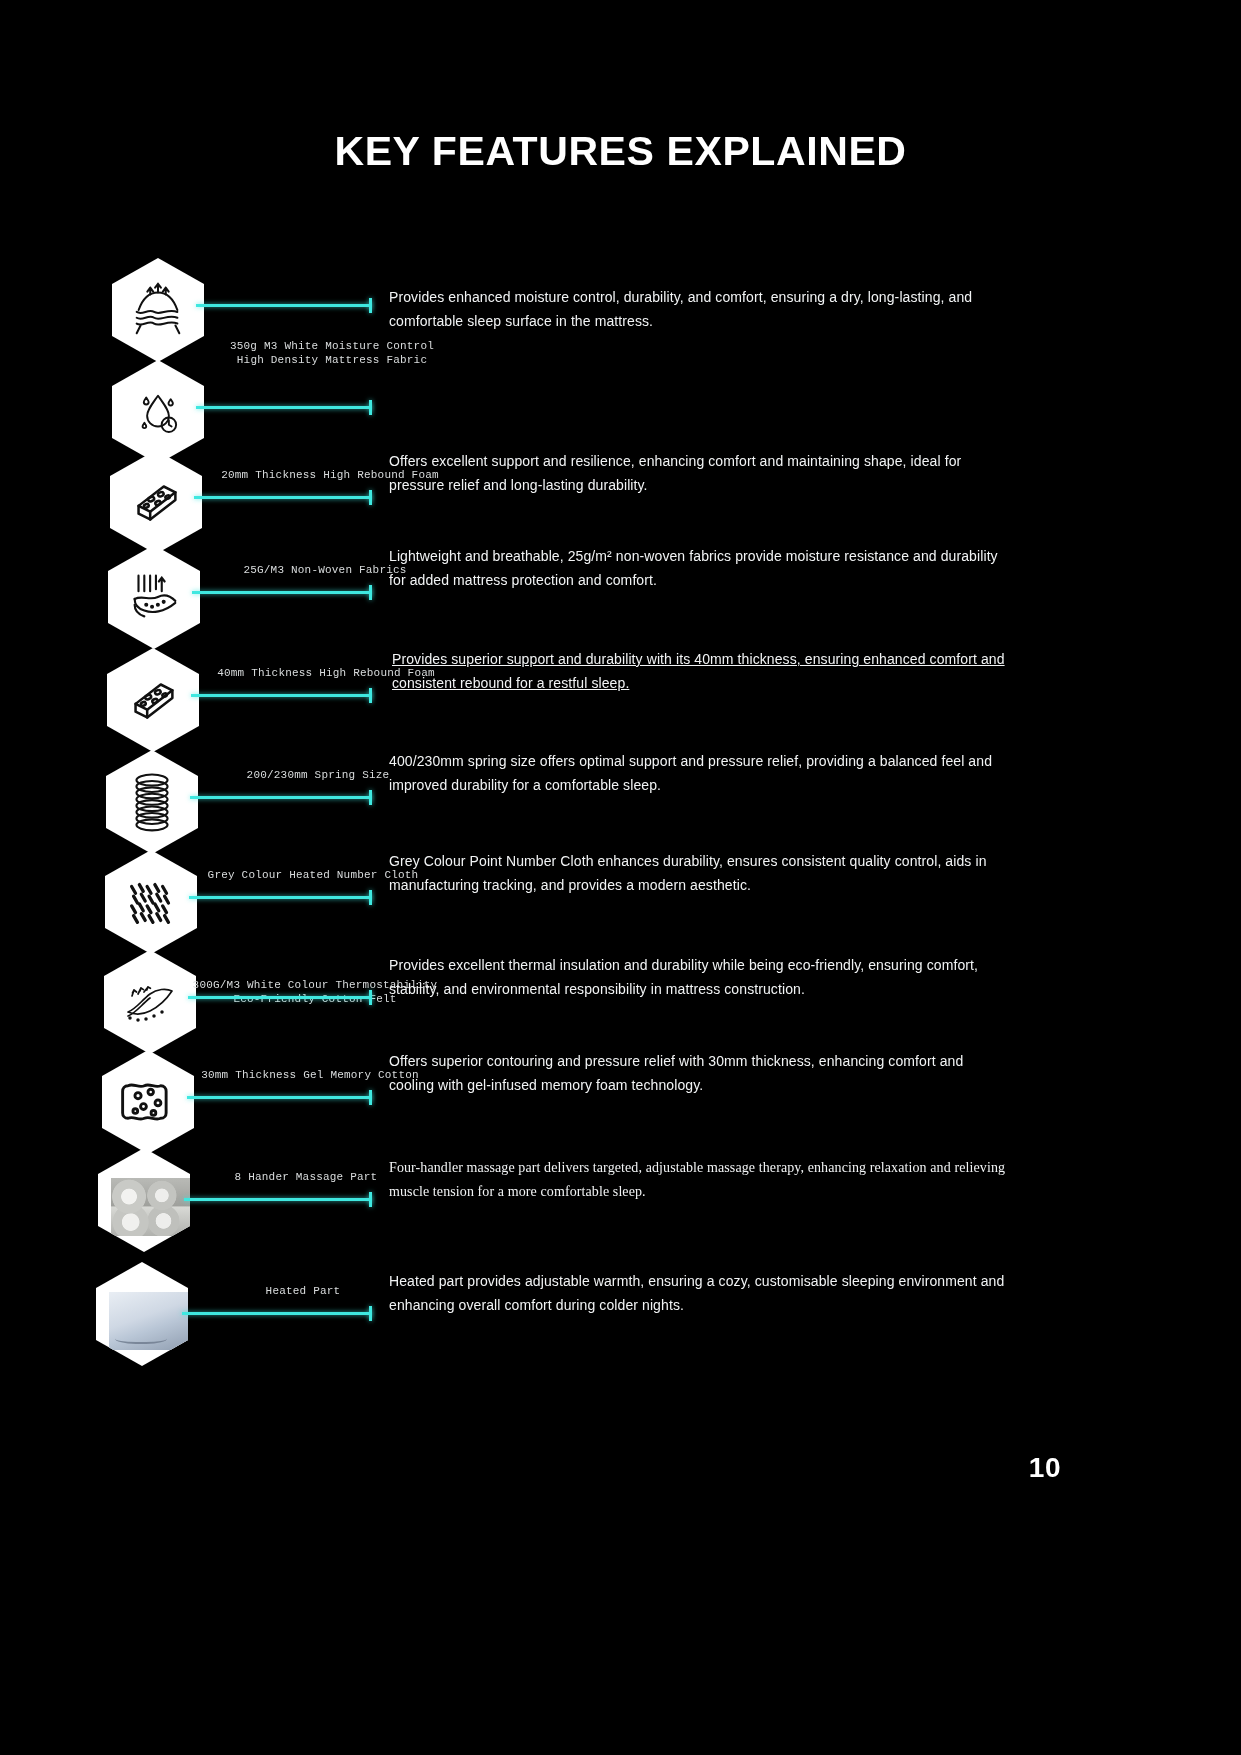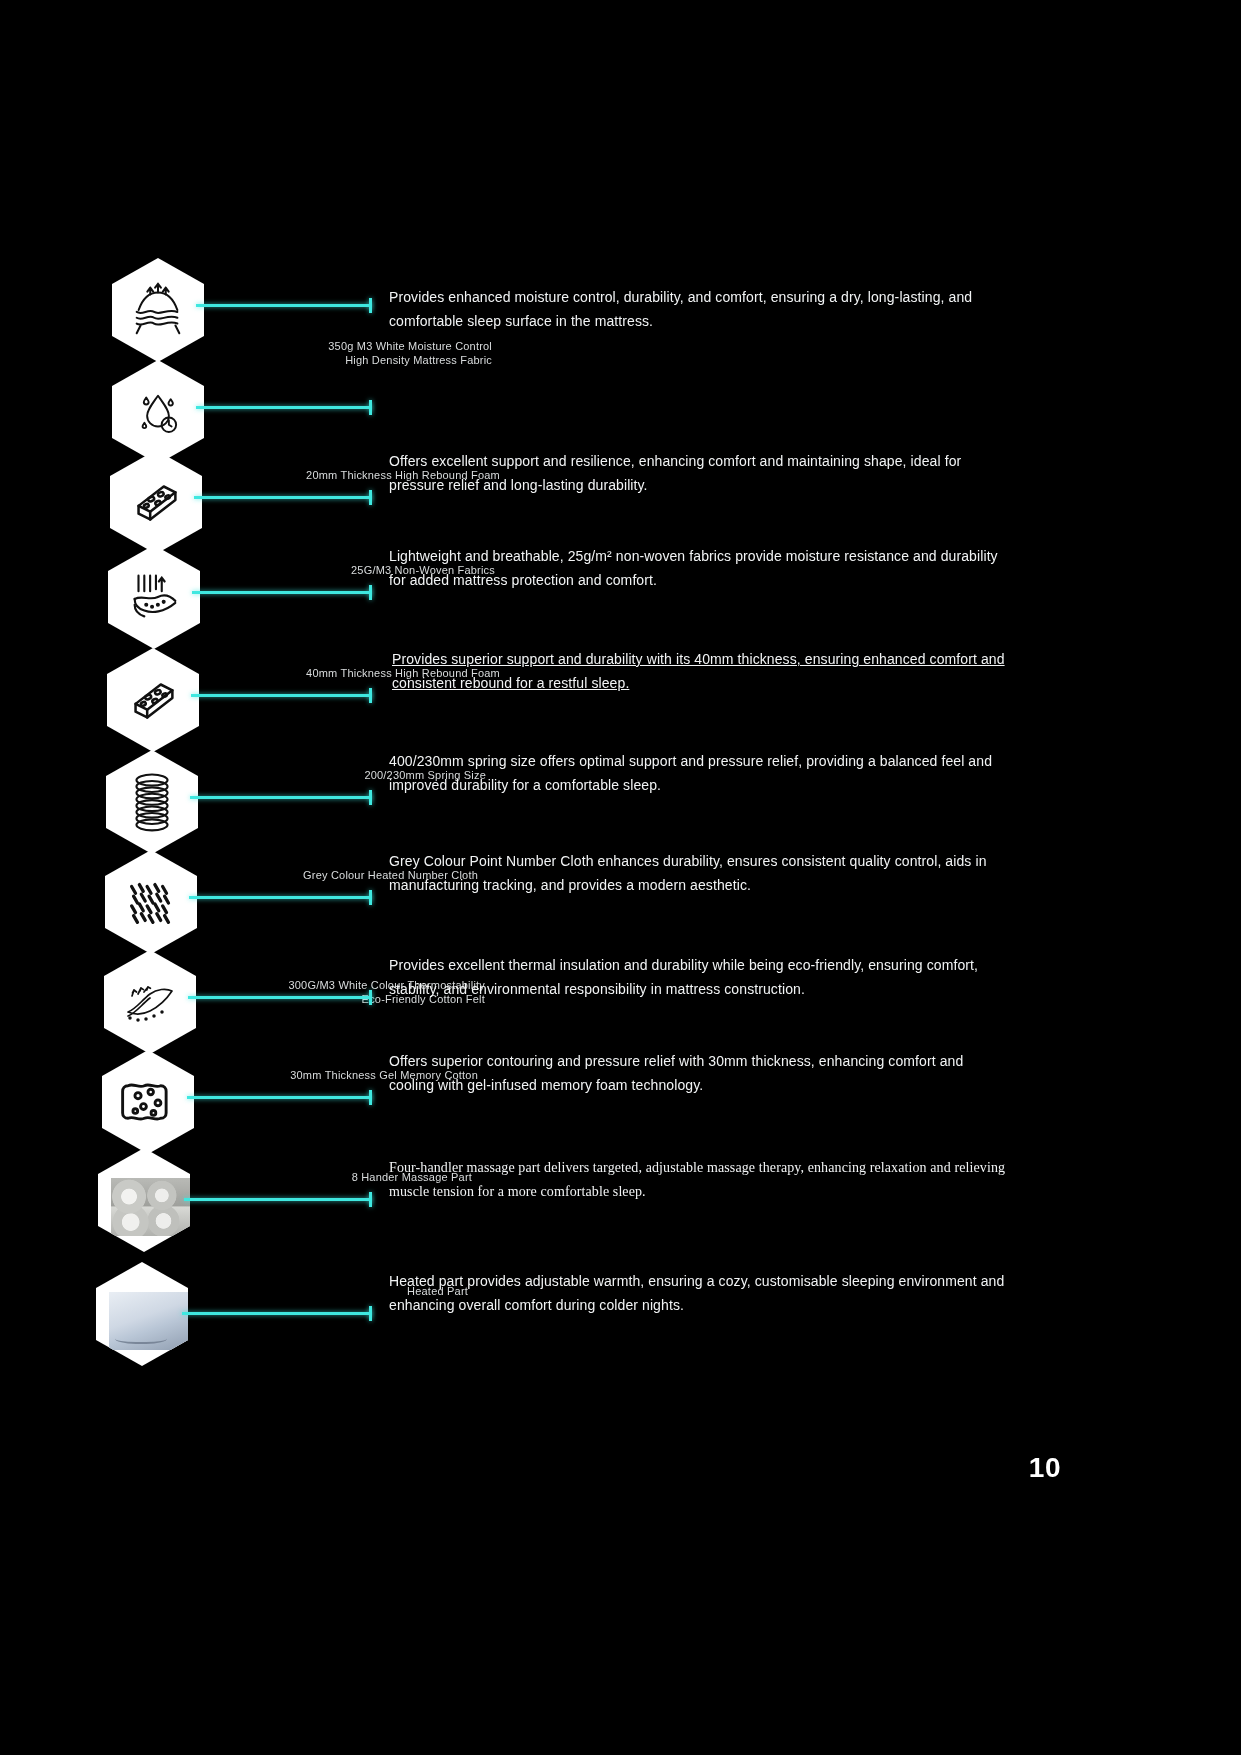--- a/index.html
+++ b/index.html
@@ -106,23 +106,24 @@
     background: #3fe8e0;
     box-shadow: 0 0 5px rgba(63,232,224,.75);
   }
 
   
   .caption {
     position: absolute;
     color: #d9dcdd;
     font-size: 11px;
     line-height: 14px;
-    text-align: right;
+    text-align: center;
     letter-spacing: .2px;
     white-space: pre-line;
+    font-family: Liberation Mono, monospace;
   }
 
   
   .desc {
     position: absolute;
     left: 389px;
     width: 620px;
     color: #f2f4f5;
     font-size: 14px;
     line-height: 23.5px;
@@ -138,20 +139,21 @@
     font-size: 28px;
     font-weight: bold;
     letter-spacing: .5px;
   }
 </style>
 </head>
 <body>
 
 <div class="page">
 
+  <div class="title">KEY FEATURES EXPLAINED</div>
 
   <div class="rows">
 
     <div class="row" style="top:258px;">
       <div class="hex-wrap" style="left:112px; top:0;">
         <div class="hex"></div>
         <div class="hex-inner">
           <svg width="62" height="62" viewBox="0 0 64 64" fill="none" stroke="#111" stroke-width="2.1" stroke-linecap="round" stroke-linejoin="round">
             <path d="M12 32c5-14 12-18 20-18s15 4 20 18"></path>
             <path d="M24 16v-7M24 9l-3 4M24 9l3 4"></path>

